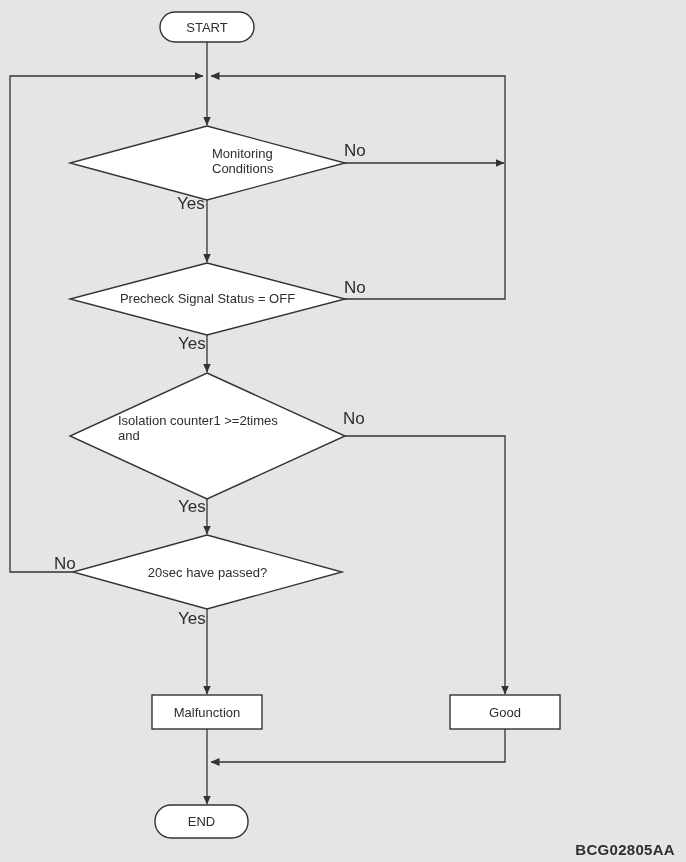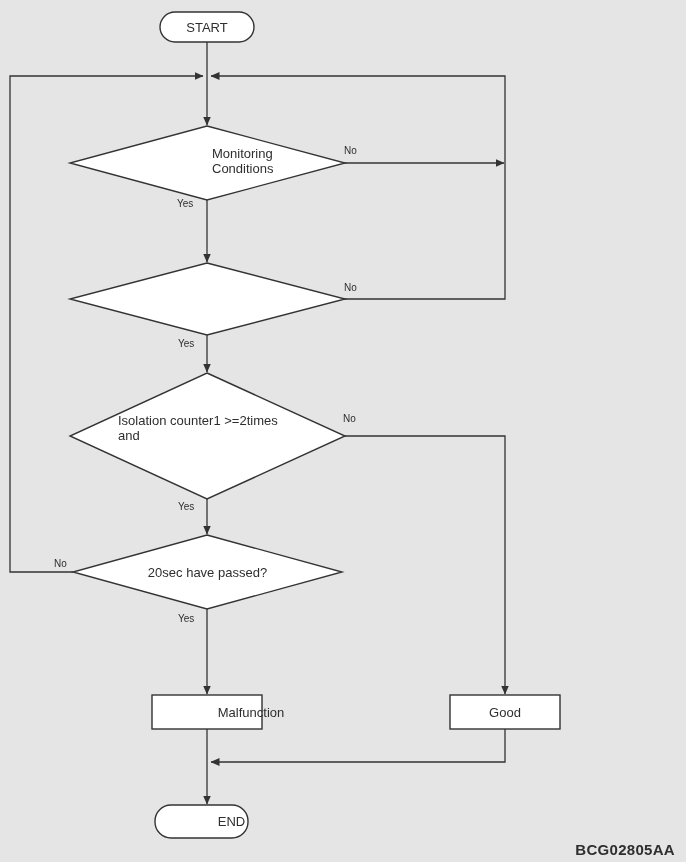--- a/index.html
+++ b/index.html
@@ -28,21 +28,21 @@
     color: #2e2e2e;
     white-space: nowrap;
   }
   .center-box {
     display: flex;
     align-items: center;
     justify-content: center;
     text-align: center;
   }
   .multiline span { display: block; }
-  .branch-label { font-size: 10px; }
+  .branch-label { font-size: 17px; }
   .figure-code {
     position: absolute;
     font-size: 15px;
     font-weight: bold;
     color: #2e2e2e;
     letter-spacing: 0.3px;
   }
 </style>
 </head>
 <body>
@@ -84,33 +84,34 @@
     </g>
   </svg>
 
   <div class="txt center-box" style="left:160px; top:12px; width:94px; height:30px;">START</div>
 
   <div class="txt multiline" style="left:172px; top:146px;margin-left:40px;">
     <span>Monitoring</span>
     <span>Conditions</span>
   </div>
 
+  <div class="txt center-box" style="left:70px; top:291px; width:275px; height:15px;">Precheck Signal Status = OFF</div>
 
   <div class="txt multiline" style="left:118px; top:413px;">
     <span>Isolation counter1 &gt;=2times</span>
     <span>and</span>
   </div>
 
   <div class="txt center-box" style="left:73px; top:565px; width:269px; height:15px;">20sec have passed?</div>
 
-  <div class="txt center-box" style="left:152px; top:695px; width:110px; height:34px;padding-left:44px;">Malfunction</div>
+  <div class="txt center-box" style="left:152px; top:695px; width:110px; height:34px;">Malfunction</div>
 
   <div class="txt center-box" style="left:450px; top:695px; width:110px; height:34px;border-radius:16px;">Good</div>
 
-  <div class="txt center-box" style="left:155px; top:805px; width:93px; height:33px;padding-left:30px;">END</div>
+  <div class="txt center-box" style="left:155px; top:805px; width:93px; height:33px;">END</div>
 
   <div class="txt branch-label" style="left:344px; top:143px;">No</div>
   <div class="txt branch-label" style="left:177px; top:196px;">Yes</div>
 
   <div class="txt branch-label" style="left:344px; top:280px;">No</div>
   <div class="txt branch-label" style="left:178px; top:336px;">Yes</div>
 
   <div class="txt branch-label" style="left:343px; top:411px;">No</div>
   <div class="txt branch-label" style="left:178px; top:499px;">Yes</div>
 

